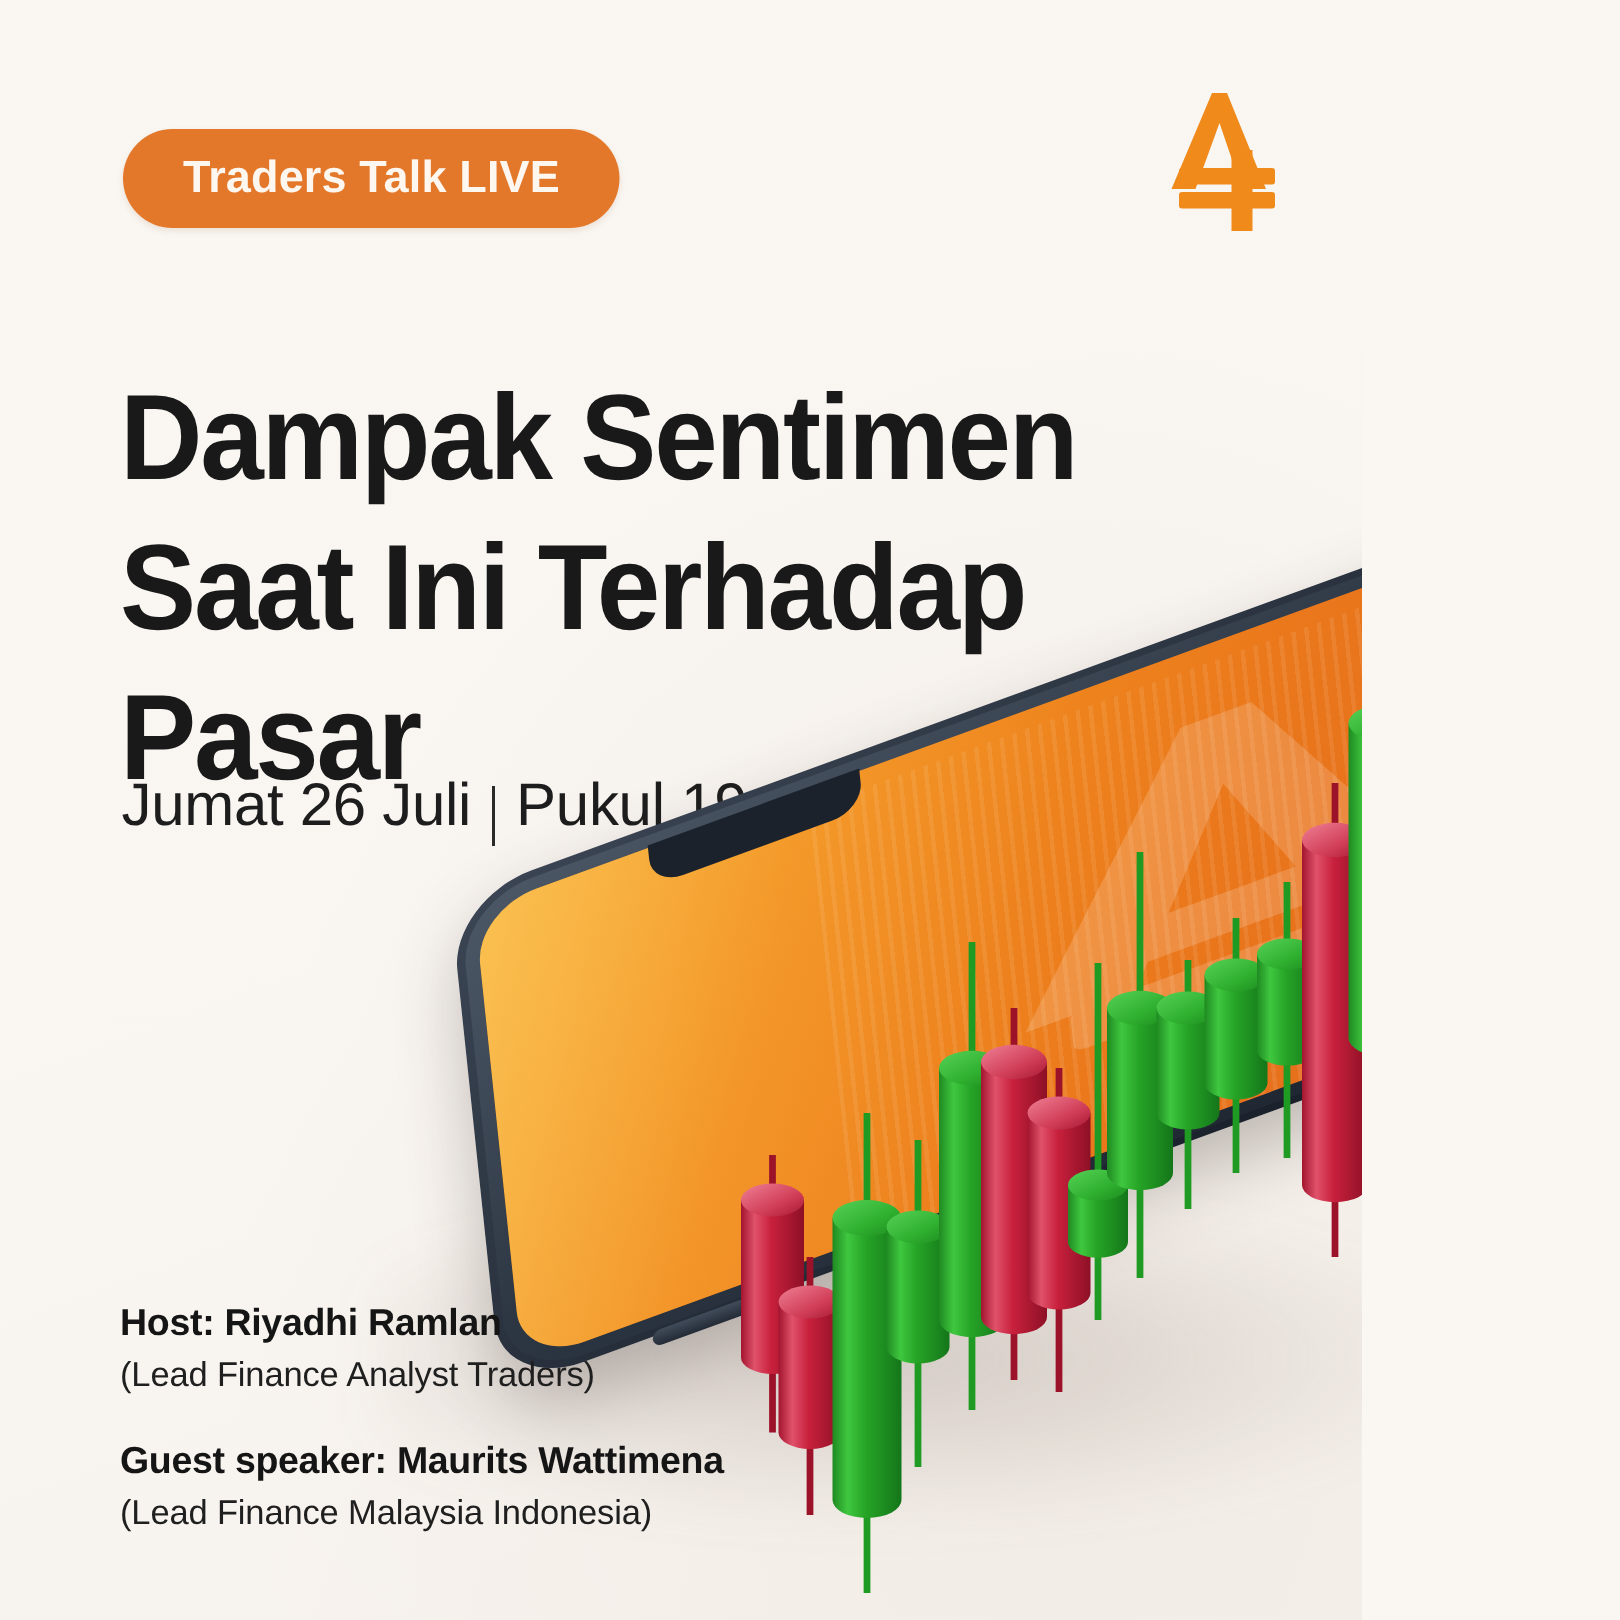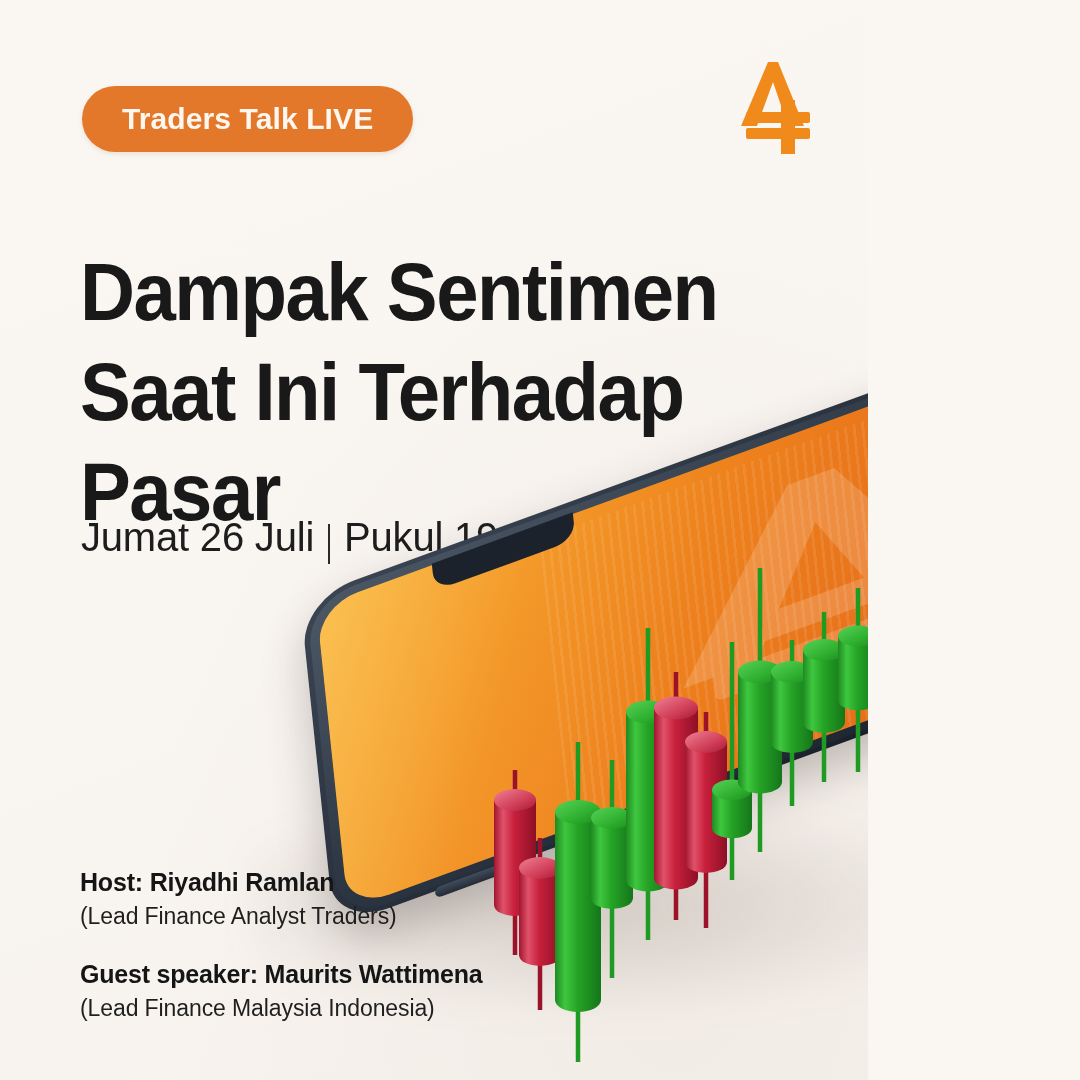--- a/index.html
+++ b/index.html
@@ -8,20 +8,21 @@
     background:#faf6f2;
     font-family:"Liberation Sans",sans-serif;
     overflow:hidden;
   }
   #poster{
     position:relative;width:868px;height:1080px;
     background:
       radial-gradient(ellipse at 78% 88%, #f2ece6 0%, rgba(242,236,230,0) 55%),
       linear-gradient(160deg,#faf7f3 0%,#f9f5f1 55%,#f6f1ec 100%);
     overflow:hidden;
+    padding-left:40px;
   }
 
   
   #badge{
     position:absolute;left:82px;top:86px;
     height:66px;padding:0 40px;
     display:flex;align-items:center;justify-content:center;
     background:#e4782a;border-radius:33px;
     box-shadow:0 2px 5px rgba(140,80,20,.13);
   }

